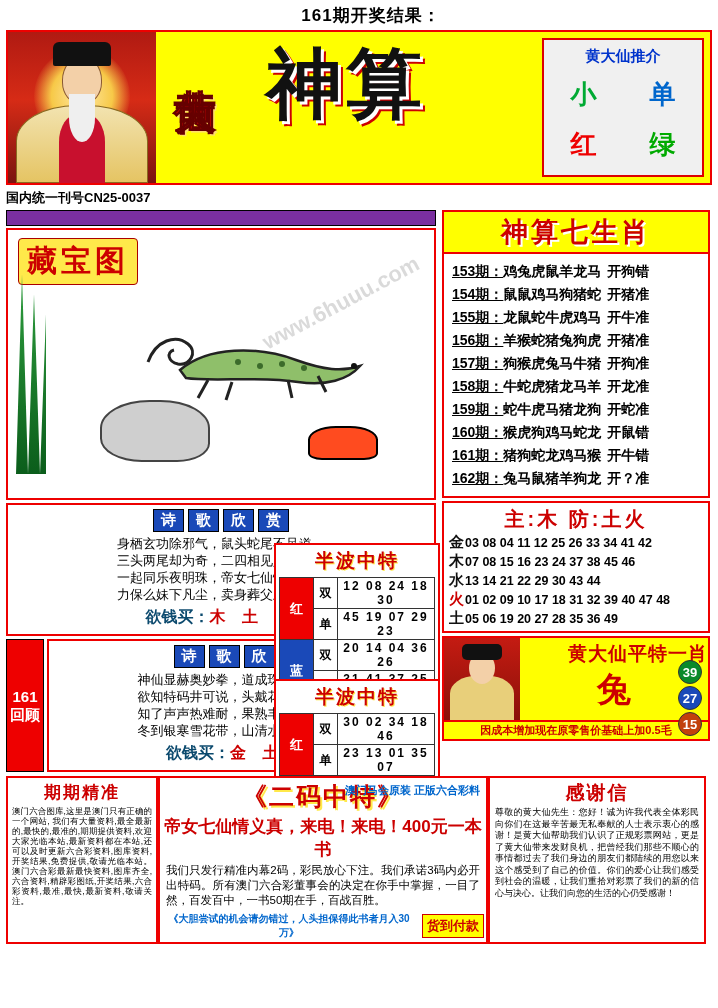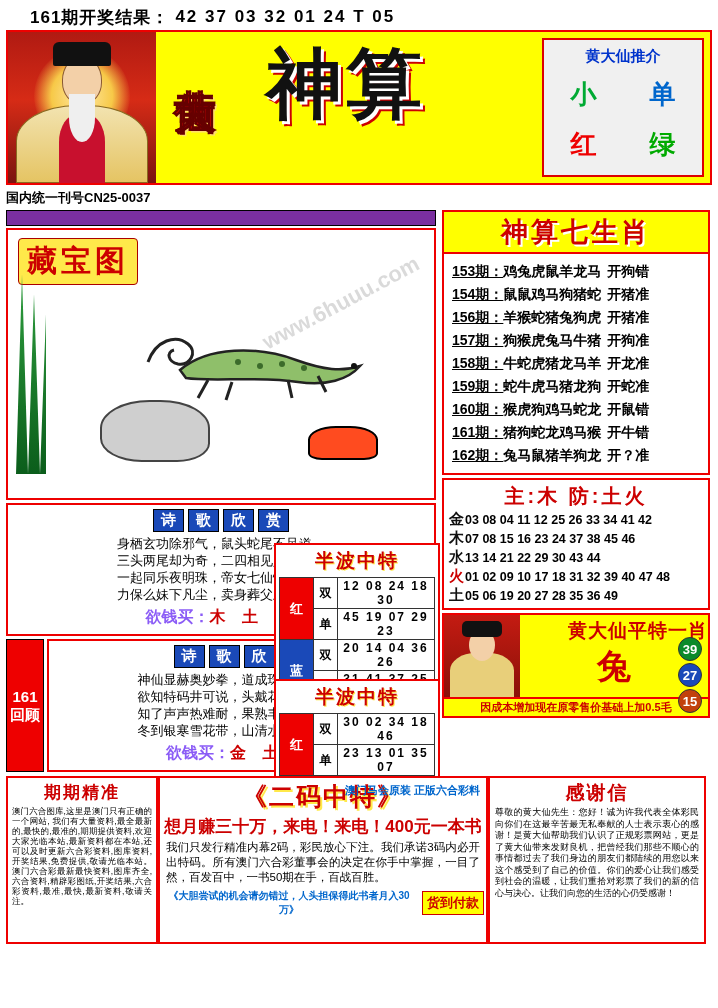--- a/index.html
+++ b/index.html
@@ -10,21 +10,21 @@
     font-family:"Liberation Sans","DejaVu Sans",sans-serif;
     position:relative;
     overflow:hidden;
   }
   .page { position:relative; width:718px; height:1008px; padding:4px 6px; }
 
   
   .result-line {
     height:26px; display:flex; align-items:center;
     font-size:17px; font-weight:bold; color:#000;
-    letter-spacing:1px; padding-left:24px;
+    letter-spacing:1px; padding-left:24px;flex-direction:column;
   }
   .result-line .num { margin-left:6px; letter-spacing:2px; }
 
   
   .masthead {
     position:relative; height:155px;
     border:2px solid #e00; background:#ff0;
     display:flex;
   }
   .deity {
@@ -140,21 +140,21 @@
   }
   .poem-head {
     display:flex; justify-content:center; gap:4px; margin-bottom:3px;
   }
   .poem-head span {
     background:#1a49b8; color:#fff; font-size:15px; font-weight:bold;
     padding:1px 7px; border:1px solid #000;
   }
   .poem-body { font-size:13px; line-height:17px; text-align:center; color:#000; }
   .poem-buy { text-align:center; font-size:16px; font-weight:bold; margin-top:4px; }
-  .poem-buy .k { color:#8b5cf6; }
+  .poem-buy .k { color:#0c4a6e; }
   .poem-buy .v { color:#c00; letter-spacing:6px; }
 
   .poem-wrap { display:flex; gap:3px; margin-top:3px; }
   .side-161 {
     width:38px; background:#e00; color:#fff; font-weight:bold;
     font-size:15px; display:flex; flex-direction:column;
     align-items:center; justify-content:center; border:1px solid #000;
     line-height:18px; padding:4px 0;
   }
 
@@ -359,20 +359,23 @@
     <div class="col-right">
       <div class="qsx-title">神算七生肖</div>
       <div class="qsx-box">
         <div class="qsx-row">
           <span class="per">153期：</span><span>鸡兔虎鼠羊龙马</span><span class="kai">开狗错</span>
         </div>
         <div class="qsx-row">
           <span class="per">154期：</span><span>鼠鼠鸡马狗猪蛇</span><span class="kai">开猪准</span>
         </div>
         <div class="qsx-row">
+          <span class="per">155期：</span><span>龙鼠蛇牛虎鸡马</span><span class="kai">开牛准</span>
+        </div>
+        <div class="qsx-row">
           <span class="per">156期：</span><span>羊猴蛇猪兔狗虎</span><span class="kai">开猪准</span>
         </div>
         <div class="qsx-row">
           <span class="per">157期：</span><span>狗猴虎兔马牛猪</span><span class="kai">开狗准</span>
         </div>
         <div class="qsx-row">
           <span class="per">158期：</span><span>牛蛇虎猪龙马羊</span><span class="kai">开龙准</span>
         </div>
         <div class="qsx-row">
           <span class="per">159期：</span><span>蛇牛虎马猪龙狗</span><span class="kai">开蛇准</span>
@@ -499,21 +502,21 @@
 
   <div class="bottom">
     <div class="bt-col1">
       <div class="bt-title1">期期精准</div>
       <div class="bt-body1">澳门六合图库,这里是澳门只有正确的一个网站, 我们有大量资料,最全最新的,最快的,最准的,期期提供资料,欢迎大家光临本站,最新资料都在本站,还可以及时更新六合彩资料,图库资料,开奖结果,免费提供,敬请光临本站。澳门六合彩最新最快资料,图库齐全,六合资料,精辟彩图纸,开奖结果,六合彩资料,最准,最快,最新资料,敬请关注。</div>
     </div>
     <div class="bt-col2">
       <div class="bt-sub2">澳门马会原装
 正版六合彩料</div>
       <div class="bt-title2">《二码中特》</div>
-      <div class="bt-line2">想月赚三十万，来电！来电！400元一本书</div>
+      <div class="bt-line2">帝女七仙情义真，来电！来电！400元一本书</div>
       <div class="bt-body2">我们只发行精准内幕2码，彩民放心下注。我们承诺3码内必开出特码。所有澳门六合彩董事会的决定在你手中掌握，一目了然，百发百中，一书50期在手，百战百胜。</div>
       <div class="bt-foot2">
         <div class="blue">《大胆尝试的机会请勿错过，人头担保得此书者月入30万》</div>
         <div class="pay">货到付款</div>
       </div>
     </div>
     <div class="bt-col3">
       <div class="bt-title3">感谢信</div>
       <div class="bt-body3">尊敬的黄大仙先生：您好！诚为许我代表全体彩民向你们在这最辛苦最无私奉献的人士表示衷心的感谢！是黄大仙帮助我们认识了正规彩票网站，更是了黄大仙带来发财良机，把曾经我们那些不顺心的事情都过去了我们身边的朋友们都陆续的用您以来这个感受到了自己的价值。你们的爱心让我们感受到社会的温暖，让我们重拾对彩票了我们的新的信心与决心。让我们向您的生活的心仍受感谢！</div>
     </div>

